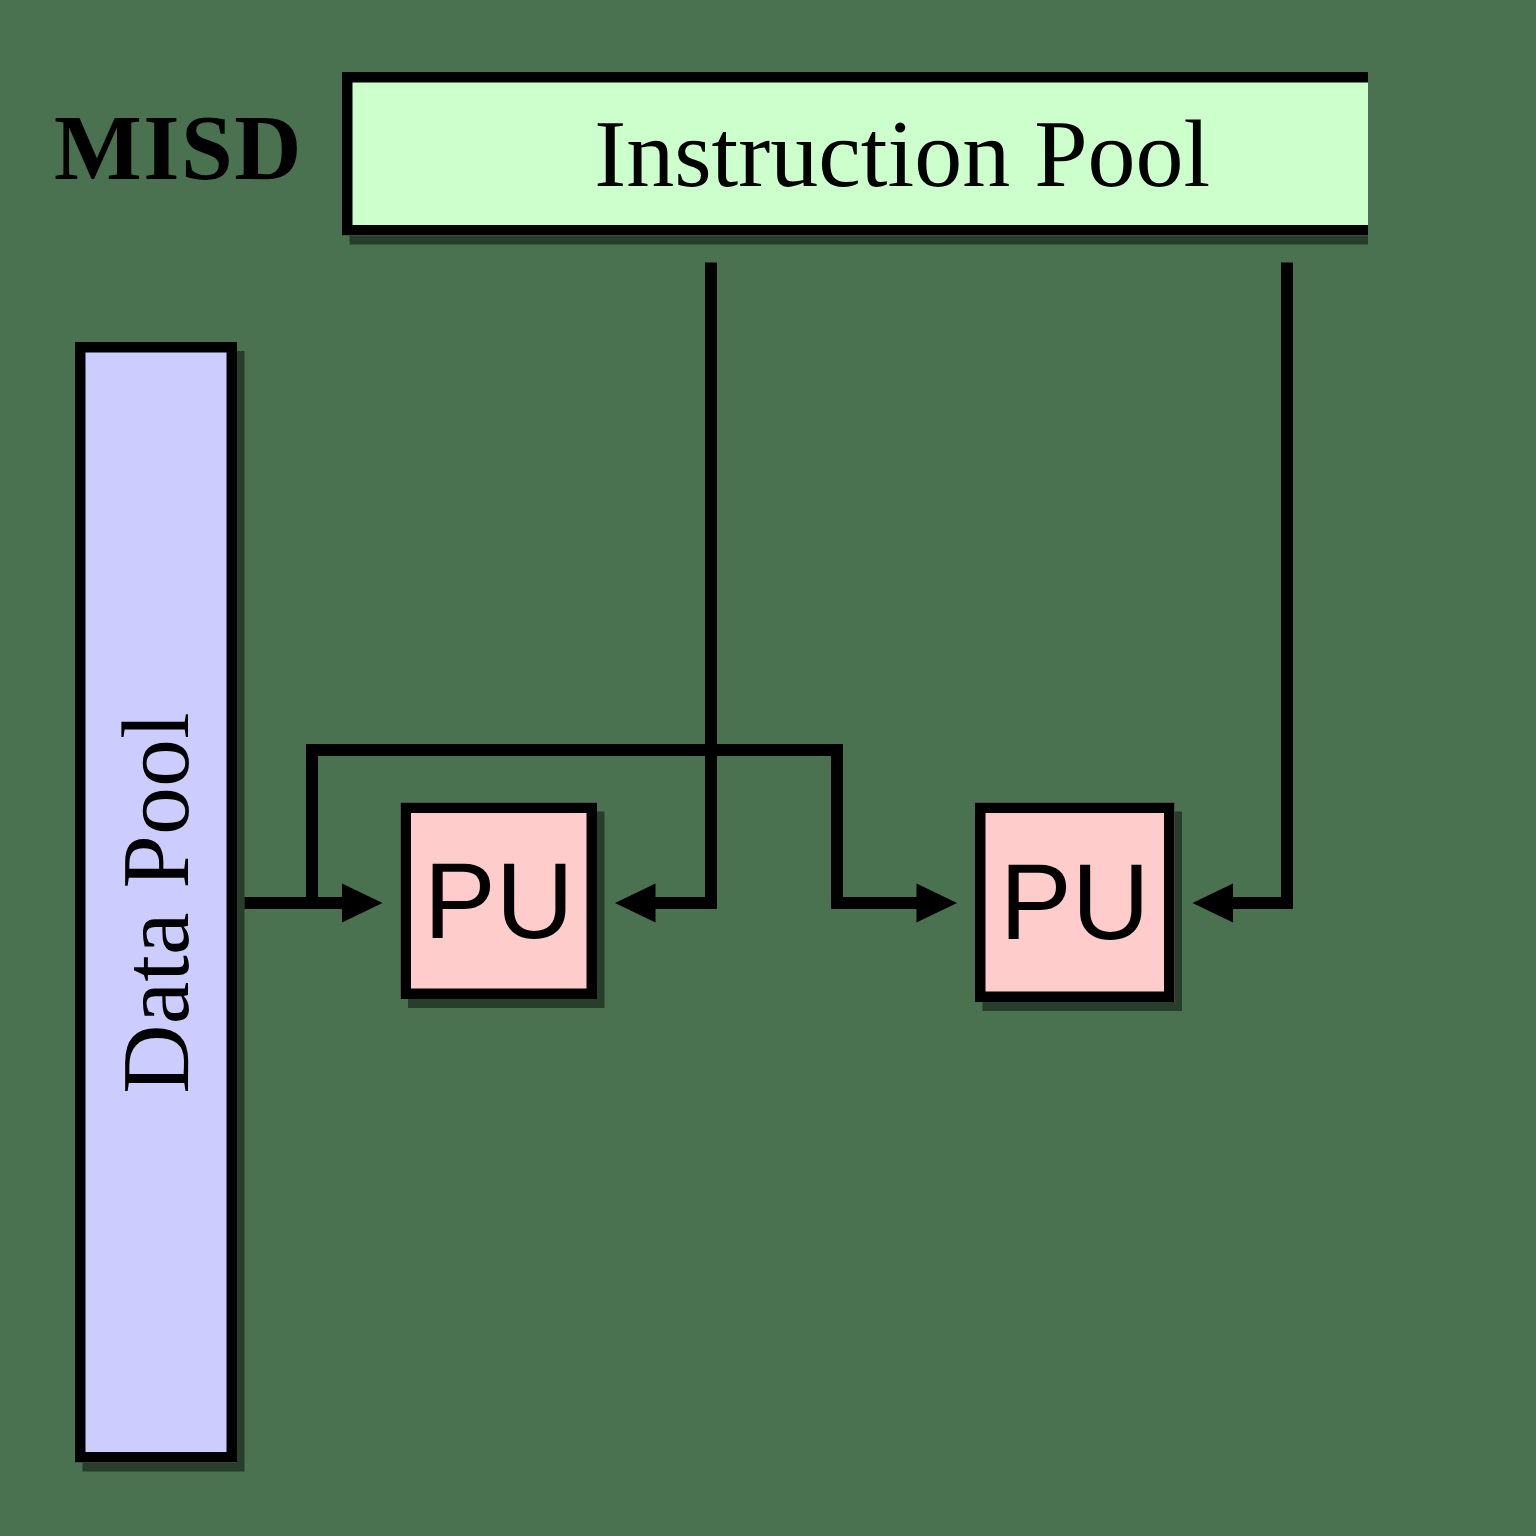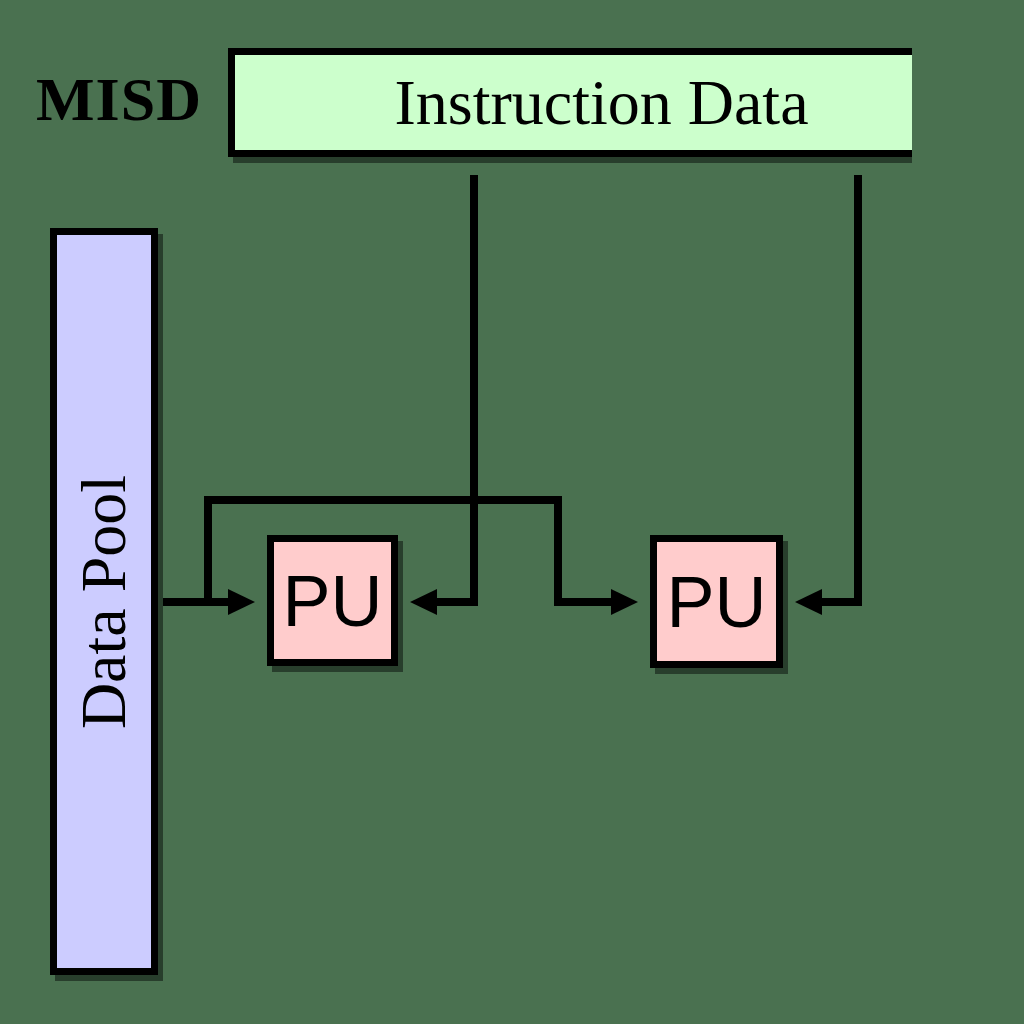--- a/index.html
+++ b/index.html
@@ -91,21 +91,21 @@
   .ah-i2 { left: 795px; top: 589px; }
 </style>
 </head>
 <body>
 
 <div class="canvas">
 
   <div class="misd-label">MISD</div>
 
   <div class="box instruction-pool">
-    <span class="label">Instruction Data</span>
+    <span class="label">Instruction Pool</span>
   </div>
 
   <div class="box data-pool">
     <span class="label">Data Pool</span>
   </div>
 
   <div class="box pu pu1">
     <span class="label">PU</span>
   </div>
 

